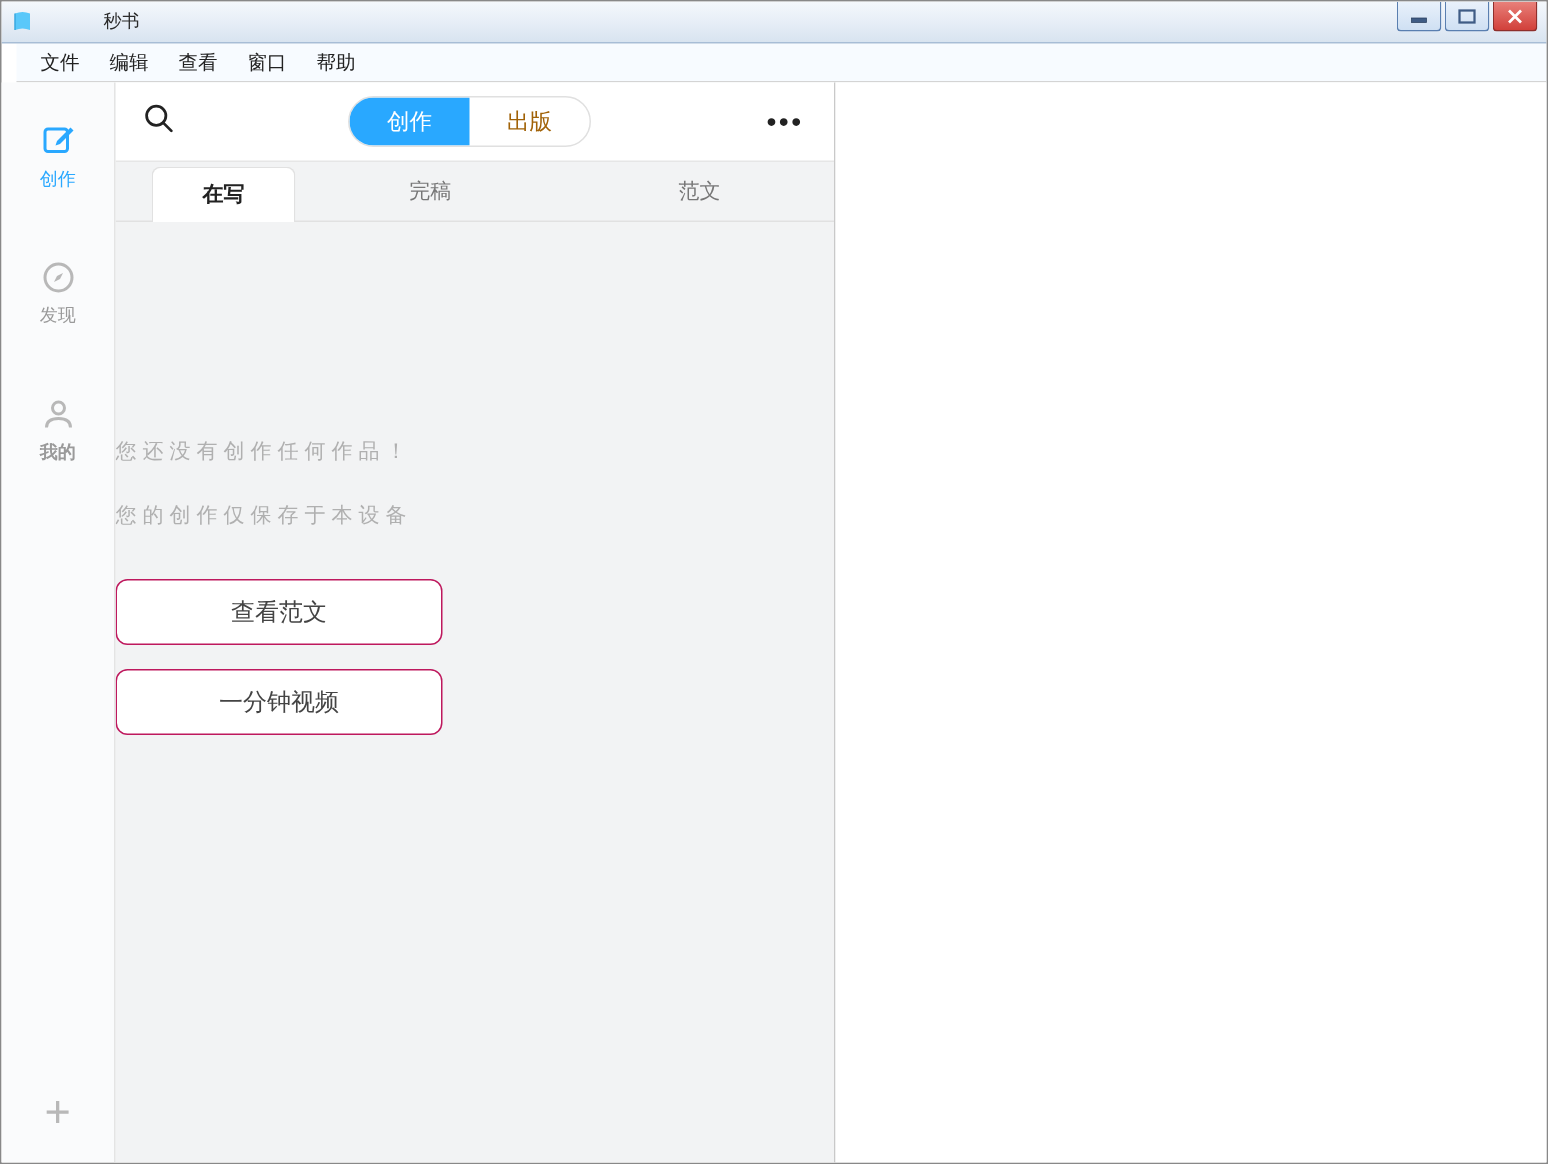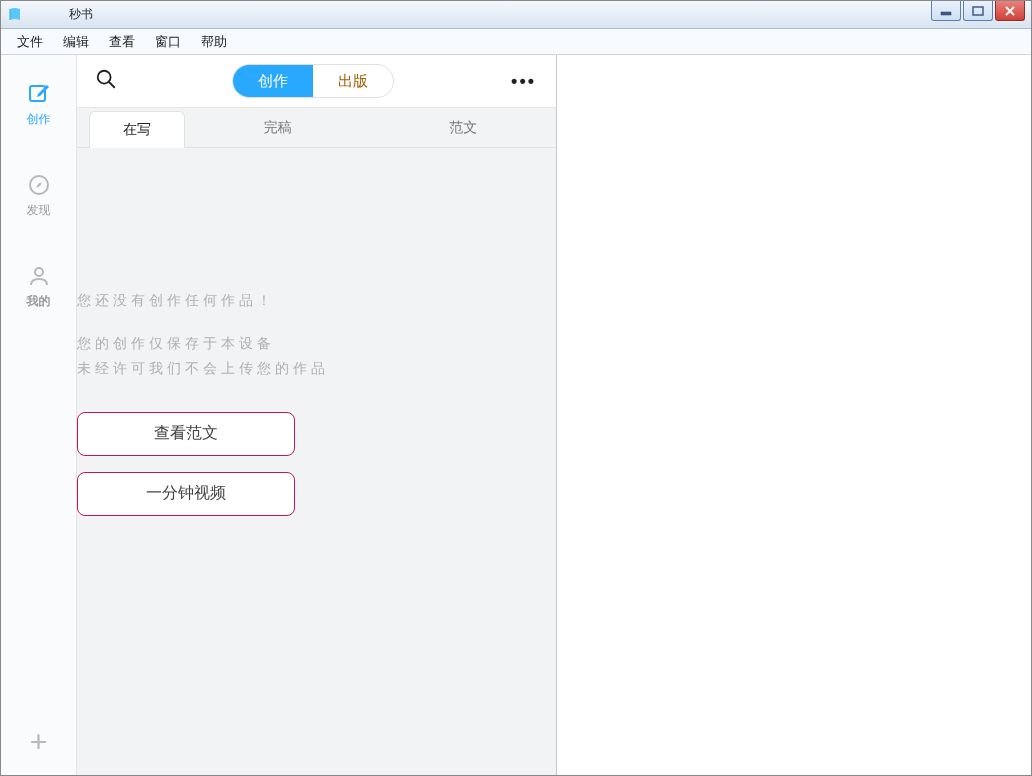--- a/index.html
+++ b/index.html
@@ -24,21 +24,21 @@
     .winbtn { width: 30px; height: 20px; margin-left: 2px; margin-top: 0; border: 1px solid #5a7fb0; border-top: none; border-radius: 0 0 3px 3px; background: linear-gradient(to bottom, #e9f1fb, #cfe0f3); display: flex; align-items: center; justify-content: center; cursor: default; }
     .winbtn.close { background: linear-gradient(to bottom, #e9817b, #d1403a); border-color: #8e2f2c; margin-right: 6px; }
     .winbtn svg { display: block; }
 
     
     .menubar {
       height: 26px;
       border-bottom: 1px solid #d4d4d4;
       background: #f7fbff;
       display: flex; align-items: center; padding-left: 6px;
-      font-size: 13px; color: #222;
+      font-size: 13px; color: #222; margin-left: 10px;
     }
     .menuitem { padding: 3px 10px; cursor: default; }
 
     
     .client { display: flex; height: calc(100% - 28px - 26px); background: #fff; }
 
     
     .sidebar-left {
       width: 76px; border-right: 1px solid #e4e4e4; background: #fafbfc;
       display: flex; flex-direction: column; align-items: center; padding-top: 18px;
@@ -173,28 +173,27 @@
         <div class="segmented">
           <div class="segbtn active">创作</div>
           <div class="segbtn">出版</div>
         </div>
         <div class="more-btn">
           <span>•••</span>
         </div>
       </div>
     </div>
     <div class="tabsrow">
-      <div class="tab active" style="max-width:100px; margin-left:12px; flex:0 0 96px;">在写</div>
+      <div class="tab active" style="max-width:100px; margin-left:24px; flex:0 0 96px;font-weight:bold;">在写</div>
       <div class="tab">完稿</div>
       <div class="tab">范文</div>
     </div>
     <div class="mid-body">
       <div class="empty-text">您还没有创作任何作品！</div>
       <div class="empty-text empty-sub">您的创作仅保存于本设备</div>
-      <div class="empty-text">未经许可我们不会上传您的作品</div>
       <div class="big-btn" style="margin-top:30px;">查看范文</div>
       <div class="big-btn">一分钟视频</div>
     </div>
   </div>
 
   <div class="rightcol"></div>
 
 </div>
 
 </body></html>

